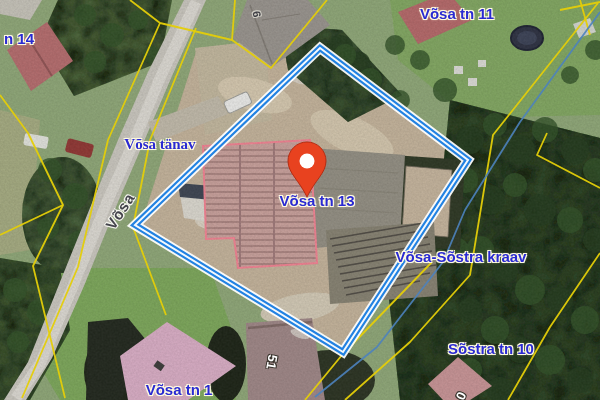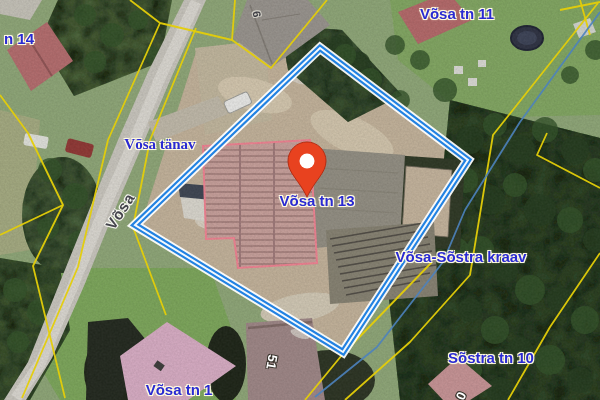--- a/index.html
+++ b/index.html
@@ -263,20 +263,20 @@
     </g>
   </svg>
 
   <div>
     <div class="lbl" style="left:19px;top:38px;">n 14</div>
     <div class="lbl" style="left:457px;top:13px;">Võsa tn 11</div>
     <div class="lbl" style="left:160px;top:144px;font-family:Liberation Serif, serif;">Võsa tänav</div>
     <div class="lbl street" style="left:120px;top:211px;transform:translate(-50%,-50%) rotate(-57deg);">Võsa</div>
     <div class="lbl" style="left:317px;top:200px;">Võsa tn 13</div>
     <div class="lbl" style="left:436px;top:256px;margin-left:25px;">Võsa-Sõstra kraav</div>
-    <div class="lbl" style="left:491px;top:357px;">Sõstra tn 10</div>
+    <div class="lbl" style="left:491px;top:348px;">Sõstra tn 10</div>
     <div class="lbl" style="left:179px;top:389px;">Võsa tn 1</div>
     <div class="lbl bnum-dark" style="left:257px;top:14px;transform:translate(-50%,-50%) rotate(-100deg);">9</div>
     <div class="lbl bnum" style="left:272px;top:362px;transform:translate(-50%,-50%) rotate(100deg);">51</div>
     <div class="lbl bnum" style="left:461px;top:396px;transform:translate(-50%,-50%) rotate(115deg);">0</div>
   </div>
 
 </div>
 
 </body></html>

